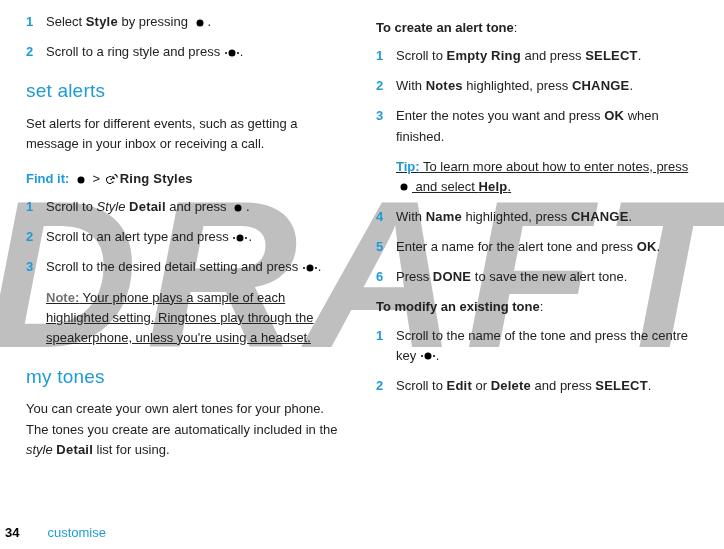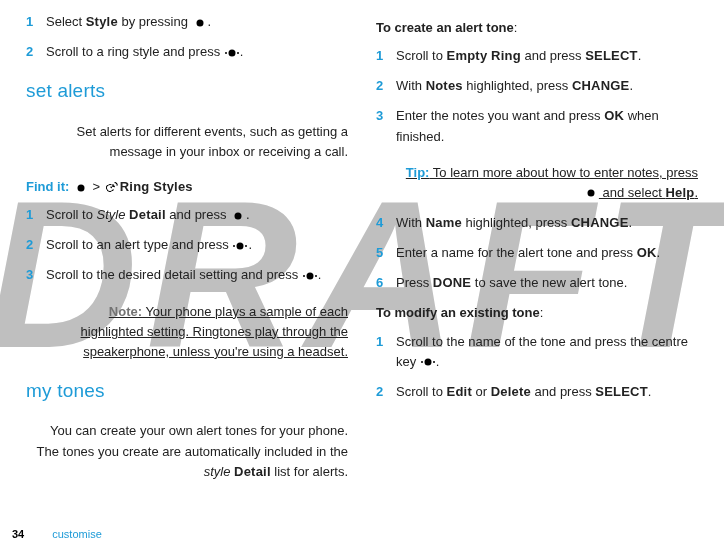--- a/index.html
+++ b/index.html
@@ -33,21 +33,21 @@
     display: flex;
     width: 724px;
     height: 549px;
     padding: 8px 12px 6px 12px;
   }
   .col { width: 50%; padding: 0 14px; }
   .num { color: #1e9bd7; font-weight: 700; display:inline-block; width:20px; }
   .step { margin: 4px 0 10px 0; display:flex; }
   .step .body { flex:1; }
   h2.section { color:#1e9bd7; font-size:19px; font-weight:400; margin: 14px 0 6px 0; letter-spacing:0.2px; }
-  .para { margin: 16px 0 10px 0; text-align: right; }
+  .para { margin: 8px 0 10px 0; }
   .findit { margin: 15px 0 8px 0; }
   .findit-label { color:#1e9bd7; font-weight:700; }
   .note-label { color:#737373; font-weight:700; }
   .tip-label { color:#1e9bd7; font-weight:700; }
   .cond { font-family: "Arial Narrow", Arial, sans-serif; font-weight:700; font-stretch: condensed; letter-spacing:0.2px; }
   .italic { font-style: italic; }
   .boldline { font-weight:400; margin: 10px 0 8px 0; }
   .key {
     display:inline-block;
     vertical-align: middle;
@@ -90,22 +90,22 @@
     content:"";
     position:absolute; right:0; top:0;
     width:3px; height:3px;
     border-top:1.2px solid #000;
     border-right:1.2px solid #000;
     border-top-right-radius:6px;
     box-shadow: -2px 2px 0 -0.6px #000, -4px 4px 0 -1.2px #000;
     transform: rotate(10deg);
   }
   .footer {
-    position:absolute; left:12px; bottom:6px;
-    font-size:11px;
+    position:absolute; left:5px; bottom:6px;
+    font-size:13px;
   }
   .footer .pagenum { font-weight:700; color:#000; margin-right: 28px; }
   .footer .sectioname { color:#1e9bd7; }
   .indent { margin-left:20px;text-decoration:underline; }
 </style>
 </head>
 <body>
 
 <div class="watermark">DRAFT</div>
 
@@ -155,21 +155,21 @@
         <span>Scroll to the desired detail setting and press </span><span class="key dots"></span><span>.</span>
       </span>
     </div>
 
     <p class="para indent">
       <span class="note-label">Note:</span><span> Your phone plays a sample of each highlighted setting. Ringtones play through the speakerphone, unless you're using a headset.</span>
     </p>
 
     <h2 class="section">my tones</h2>
     <p class="para">
-      <span>You can create your own alert tones for your phone. The tones you create are automatically included in the </span><span class="italic">style</span><span> </span><span class="cond">Detail</span><span> list for alerts.</span>
+      <span>You can create your own alert tones for your phone. The tones you create are automatically included in the </span><span class="italic">style</span><span> </span><span class="cond">Detail</span><span> list for using.</span>
     </p>
   </div>
 
   <div class="col">
 
     <p class="boldline">
       <b>To create an alert tone</b><span>:</span>
     </p>
 
     <div class="step">

